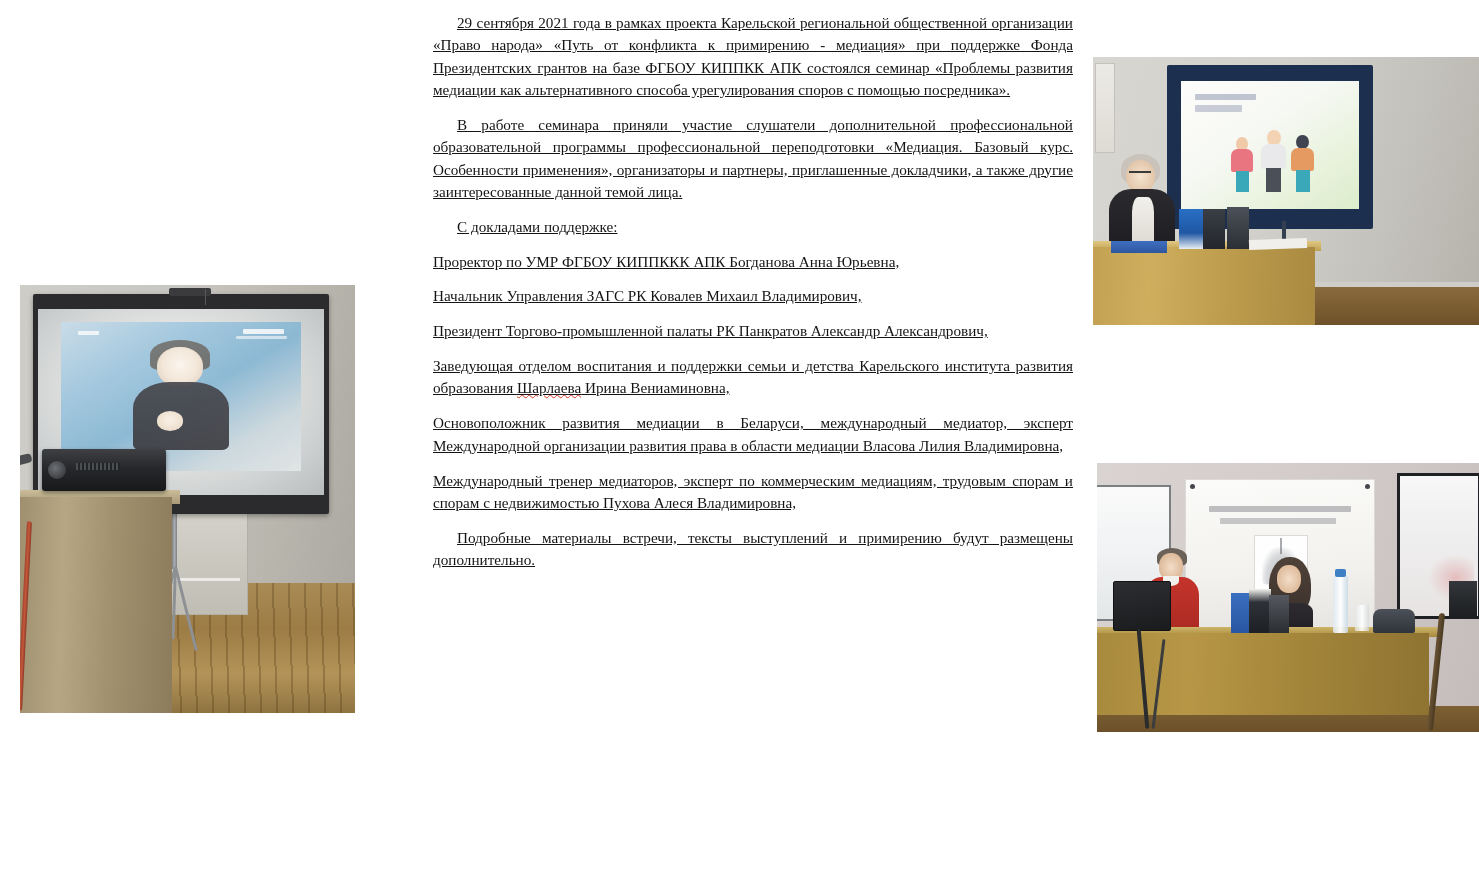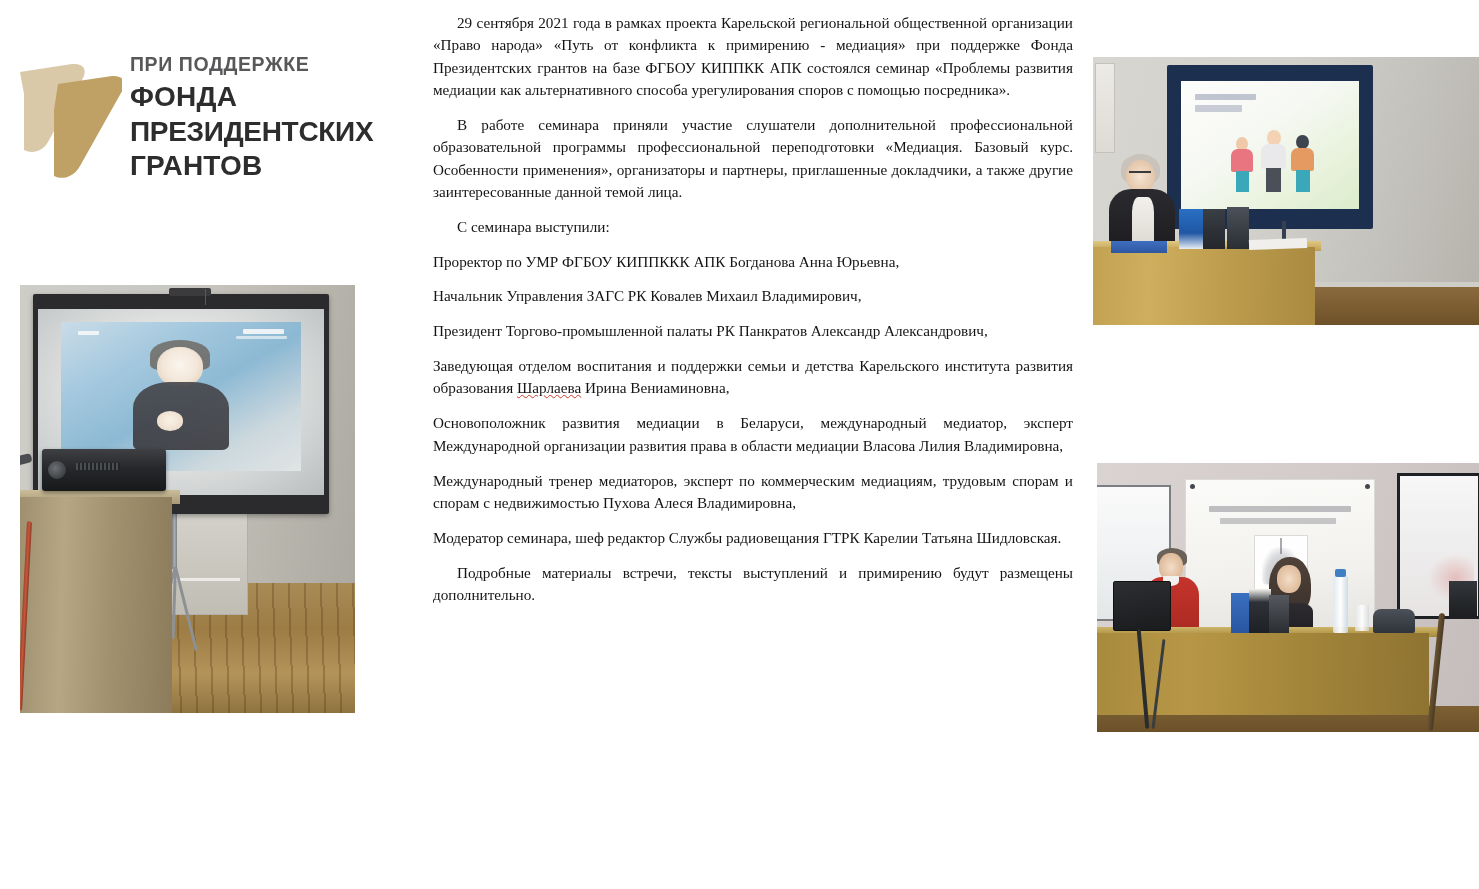--- a/index.html
+++ b/index.html
@@ -81,20 +81,21 @@
     width: 640px;
     font-family: "Liberation Serif", serif;
     font-size: 15.2px;
     line-height: 1.47;
     color: #141414;
     text-align: justify;
     text-justify: inter-word;
   }
   .text-col p {
     margin: 0 0 12.5px 0;
+    text-decoration: underline;
   }
   .para-indent { text-indent: 24px; }
   .speaker { margin-bottom: 12.5px; }
   .misspelled {
     text-decoration: underline;
     text-decoration-style: wavy;
     text-decoration-color: #d03a2a;
     text-decoration-thickness: 1px;
   }
 
@@ -660,50 +661,35 @@
     background: #3a3c3e;
     border-radius:2px;
     transform: rotate(7deg);
   }
 </style>
 </head>
 <body>
 
 <div id="page">
 
-  <div class="logo-block">
-    <div class="logo-mark">
-      <svg viewBox="0 0 108 140" width="108" height="140" aria-hidden="true">
-        <path d="M6 18 L58 10 C70 9 74 16 68 26 L34 88 C28 98 18 100 10 96 L10 40 Z" fill="#d9c9a8"></path>
-        <path d="M44 30 L98 22 C110 21 113 29 107 39 L66 112 C59 124 48 126 40 122 L40 56 Z" fill="#c0a165"></path>
-      </svg>
-    </div>
-    <div class="logo-text">
-      <div class="logo-line1">ПРИ ПОДДЕРЖКЕ</div>
-      <div class="logo-line2">ФОНДА</div>
-      <div class="logo-line3">ПРЕЗИДЕНТСКИХ</div>
-      <div class="logo-line4">ГРАНТОВ</div>
-    </div>
-  </div>
 
   <div class="text-col">
 
     <p class="para-indent">29 сентября 2021 года  в рамках проекта Карельской региональной общественной организации «Право народа» «Путь от конфликта к примирению - медиация» при поддержке Фонда Президентских грантов на базе ФГБОУ КИППКК АПК состоялся семинар «Проблемы развития медиации как альтернативного способа урегулирования споров с помощью посредника».</p>
     <p class="para-indent">В работе семинара приняли участие слушатели дополнительной профессиональной образовательной программы профессиональной переподготовки «Медиация. Базовый курс. Особенности применения», организаторы и партнеры, приглашенные докладчики, а также другие заинтересованные данной темой лица.</p>
-    <p class="para-indent">С семинара выступили:</p>
+    <p class="para-indent">С докладами поддержке:</p>
 
     <p class="speaker">Проректор по УМР ФГБОУ КИППККК АПК Богданова Анна Юрьевна,</p>
     <p class="speaker">Начальник Управления ЗАГС РК Ковалев Михаил Владимирович,</p>
     <p class="speaker">Президент Торгово-промышленной палаты РК Панкратов Александр Александрович,</p>
 
     <p class="speaker"><span>Заведующая отделом воспитания и поддержки семьи и детства Карельского института развития образования </span><span class="misspelled">Шарлаева</span><span> Ирина Вениаминовна,</span></p>
 
     <p class="speaker">Основоположник развития медиации в Беларуси, международный медиатор, эксперт Международной организации развития права в области медиации Власова Лилия Владимировна,</p>
     <p class="speaker">Международный тренер медиаторов, эксперт по коммерческим медиациям, трудовым спорам и спорам с недвижимостью Пухова Алеся Владимировна,</p>
-    <p class="speaker">Модератор семинара, шеф редактор Службы радиовещания ГТРК Карелии Татьяна Шидловская.</p>
 
     <p class="para-indent">Подробные материалы встречи, тексты выступлений и примирению будут размещены дополнительно.</p>
   </div>
 
   <div class="photo" id="photo-projector">
     <div class="photo-inner">
       <div class="wall-bg"></div>
       <div class="floor"></div>
 
       <div class="door-bg"></div>

